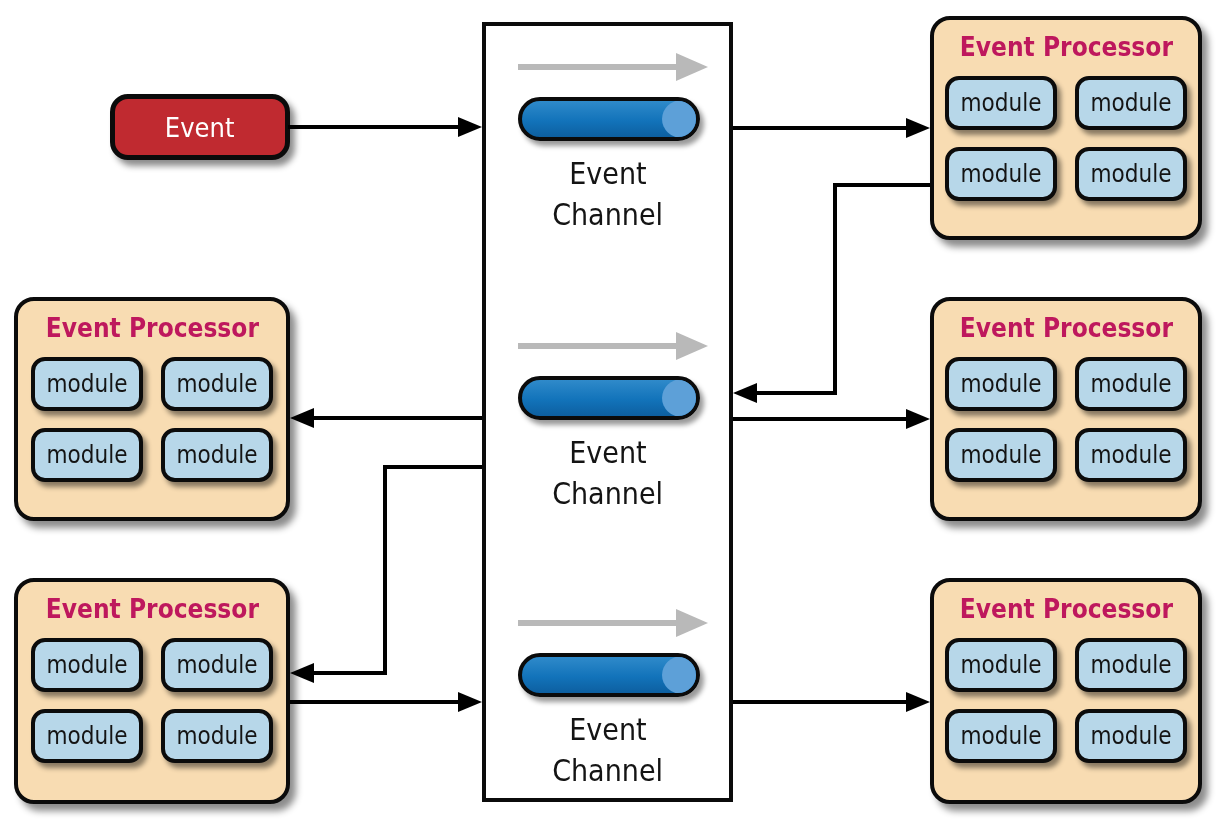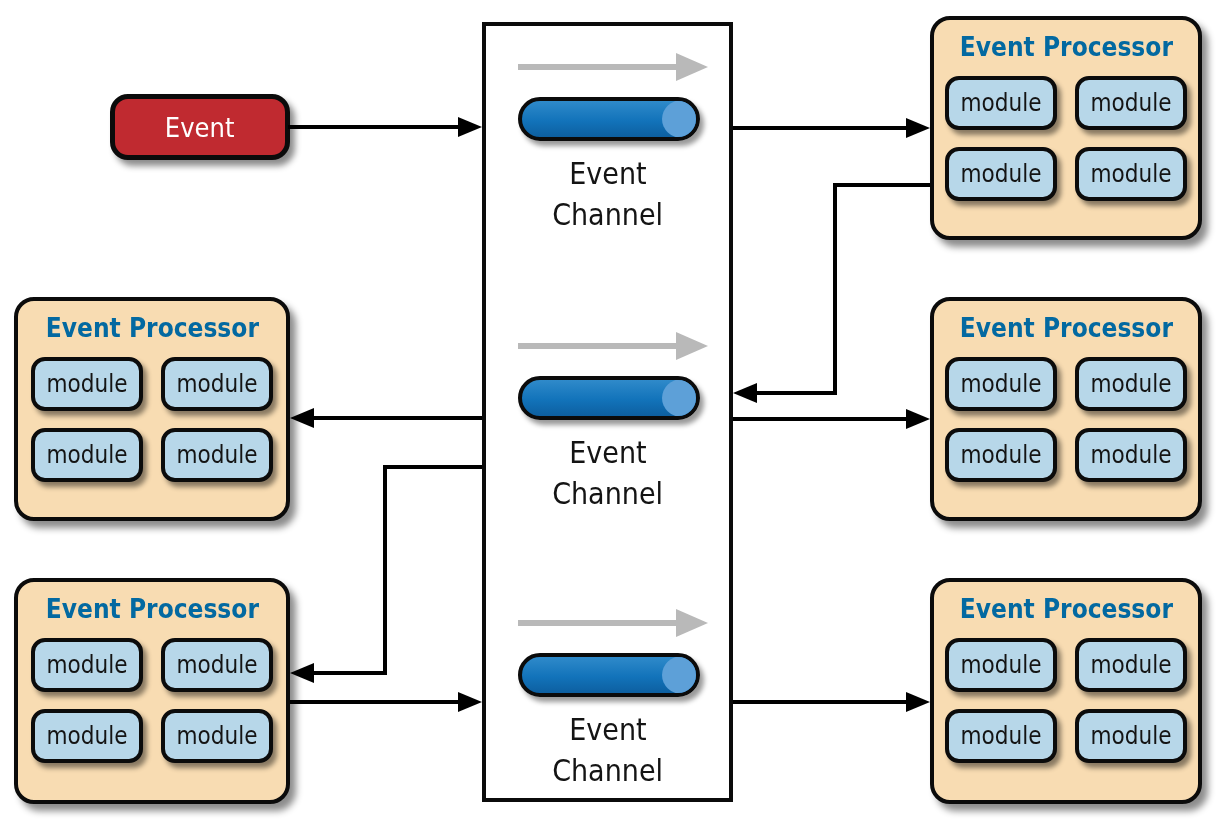--- a/index.html
+++ b/index.html
@@ -68,21 +68,21 @@
     background: var(--processor-tan, #f8dcb2);
     border: 4px solid #0b0b0b; border-radius: 20px;
     box-shadow: 6px 7px 7px rgba(0,0,0,.45);
   }
   .p-tr { left: 930px; top: 16px;  width: 272px; height: 224px; }
   .p-mr { left: 930px; top: 297px; width: 272px; height: 224px; }
   .p-br { left: 930px; top: 578px; width: 272px; height: 226px; }
   .p-ml { left: 14px;  top: 297px; width: 276px; height: 224px; }
   .p-bl { left: 14px;  top: 578px; width: 276px; height: 226px; }
 
-  .proc-title { margin-top: 12px; text-align: center; font-size: 26px; font-weight: 600; color: #0369a1; }
+  .proc-title { margin-top: 12px; text-align: center; font-size: 26px; font-weight: 600; color: #be185d; }
   .modules {
     margin-top: 14px;
     display: grid; grid-template-columns: repeat(2, 112px);
     justify-content: center; column-gap: 18px; row-gap: 17px;
   }
   .module {
     height: 54px; background: var(--module-blue, #b7d7e9);
     border: 4px solid #0b0b0b; border-radius: 14px;
     box-shadow: 4px 5px 5px rgba(0,0,0,.45);
     display: flex; align-items: center; justify-content: center;

